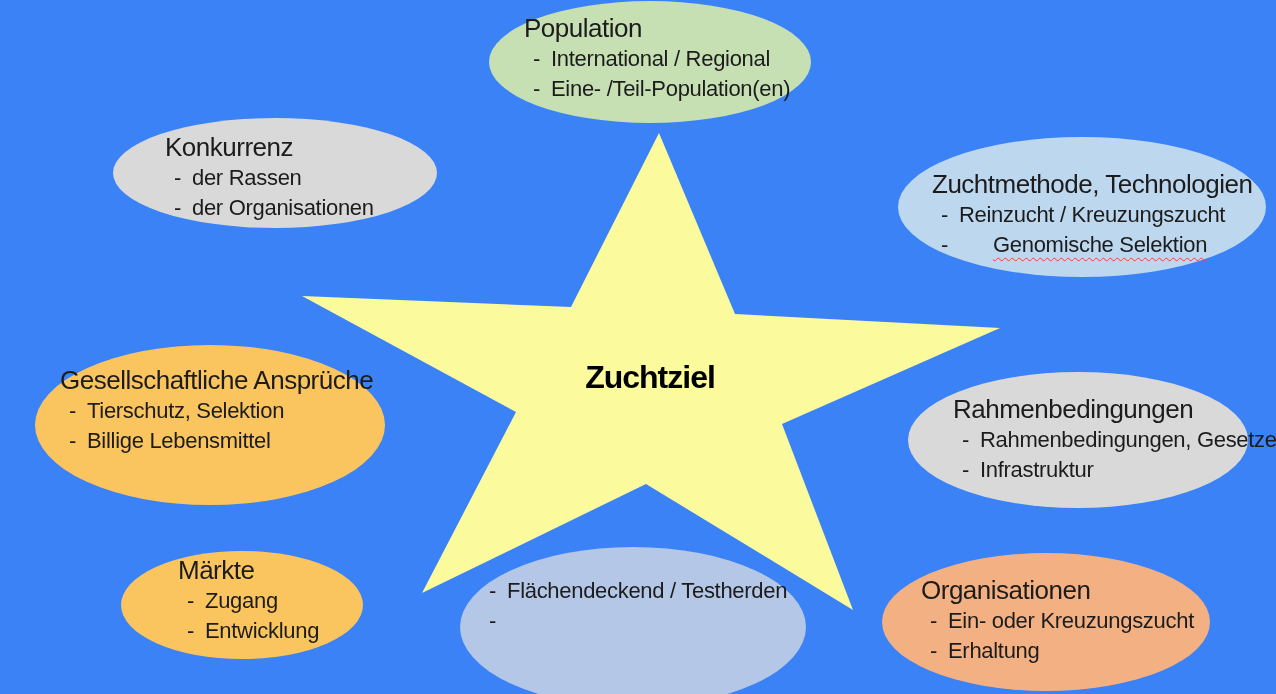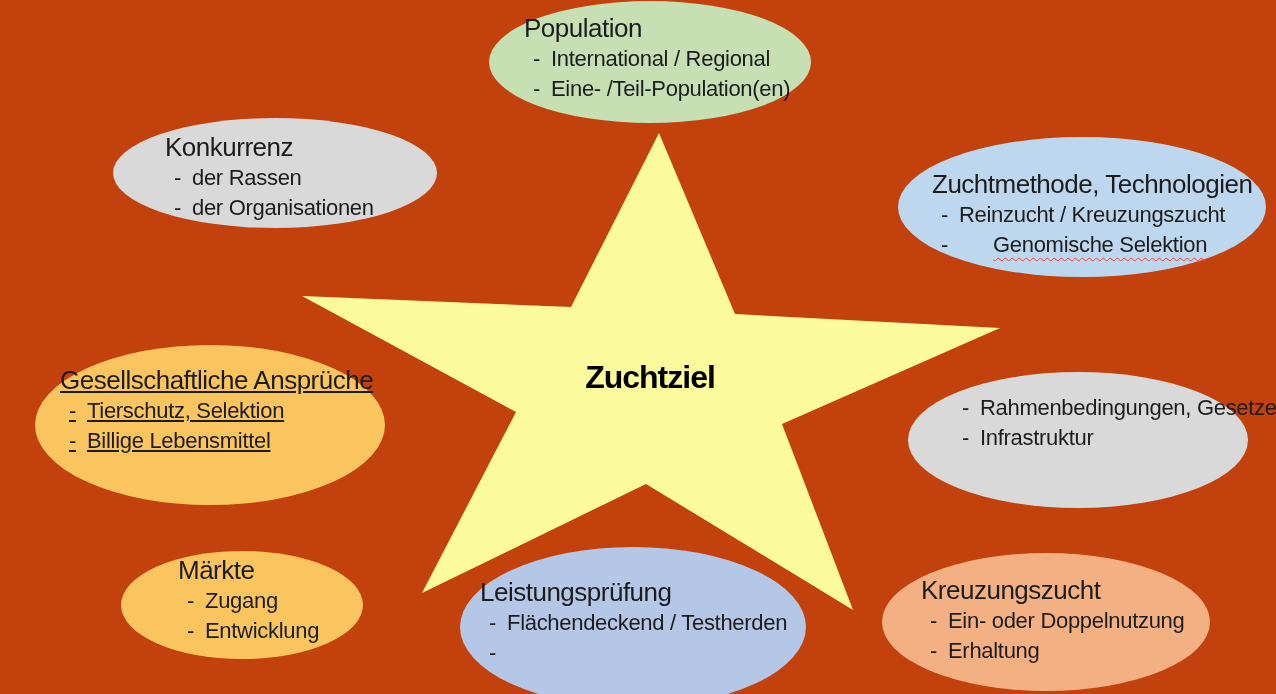--- a/index.html
+++ b/index.html
@@ -1,21 +1,21 @@
 <!DOCTYPE html>
 <html><head>
 <meta charset="utf-8">
 <style>
   * { margin: 0; padding: 0; box-sizing: border-box; }
   html, body { background: #ffffff; }
   .slide {
     position: relative;
     width: 1276px;
     height: 694px;
-    background: #c2410c;
+    background: #3b82f6;
     overflow: hidden;
     font-family: "Liberation Sans", sans-serif;
     color: #1a1a1a;
   }
   .star-svg {
     position: absolute;
     left: 0; top: 0;
     width: 1276px; height: 694px;
   }
   .bubble {
@@ -106,34 +106,35 @@
       <span class="dash">-</span>
       <span>Reinzucht / Kreuzungszucht</span>
     </div>
     <div class="b-item">
       <span class="dash">-</span>
       <span class="spellcheck">Genomische Selektion</span>
     </div>
   </div>
 
   <div class="bubble" style="left: 35px; top: 345px; width: 350px; height: 160px; background-color: rgb(250, 197, 95);"></div>
-  <div class="bubble-text" style="left:60px; top:364px;text-decoration:underline;">
+  <div class="bubble-text" style="left:60px; top:364px;">
     <div class="b-title">Gesellschaftliche Ansprüche</div>
     <div class="b-item">
       <span class="dash">-</span>
       <span>Tierschutz, Selektion</span>
     </div>
     <div class="b-item">
       <span class="dash">-</span>
       <span>Billige Lebensmittel</span>
     </div>
   </div>
 
   <div class="bubble" style="left: 908px; top: 372px; width: 340px; height: 136px; background-color: rgb(217, 217, 217);"></div>
   <div class="bubble-text" style="left:953px; top:393px;">
+    <div class="b-title">Rahmenbedingungen</div>
     <div class="b-item">
       <span class="dash">-</span>
       <span>Rahmenbedingungen, Gesetze</span>
     </div>
     <div class="b-item">
       <span class="dash">-</span>
       <span>Infrastruktur</span>
     </div>
   </div>
 
@@ -145,36 +146,35 @@
       <span>Zugang</span>
     </div>
     <div class="b-item">
       <span class="dash">-</span>
       <span>Entwicklung</span>
     </div>
   </div>
 
   <div class="bubble" style="left: 460px; top: 547px; width: 346px; height: 160px; background-color: rgb(180, 199, 231);"></div>
   <div class="bubble-text" style="left:480px; top:576px;">
-    <div class="b-title">Leistungsprüfung</div>
     <div class="b-item">
       <span class="dash">-</span>
       <span>Flächendeckend / Testherden</span>
     </div>
     <div class="b-item">
       <span class="dash">-</span>
     </div>
   </div>
 
   <div class="bubble" style="left: 882px; top: 553px; width: 328px; height: 138px; background-color: rgb(243, 177, 131);"></div>
   <div class="bubble-text" style="left:921px; top:574px;">
-    <div class="b-title">Kreuzungszucht</div>
+    <div class="b-title">Organisationen</div>
     <div class="b-item">
       <span class="dash">-</span>
-      <span>Ein- oder Doppelnutzung</span>
+      <span>Ein- oder Kreuzungszucht</span>
     </div>
     <div class="b-item">
       <span class="dash">-</span>
       <span>Erhaltung</span>
     </div>
   </div>
 
   <div class="star-title">Zuchtziel</div>
 
 </div>

